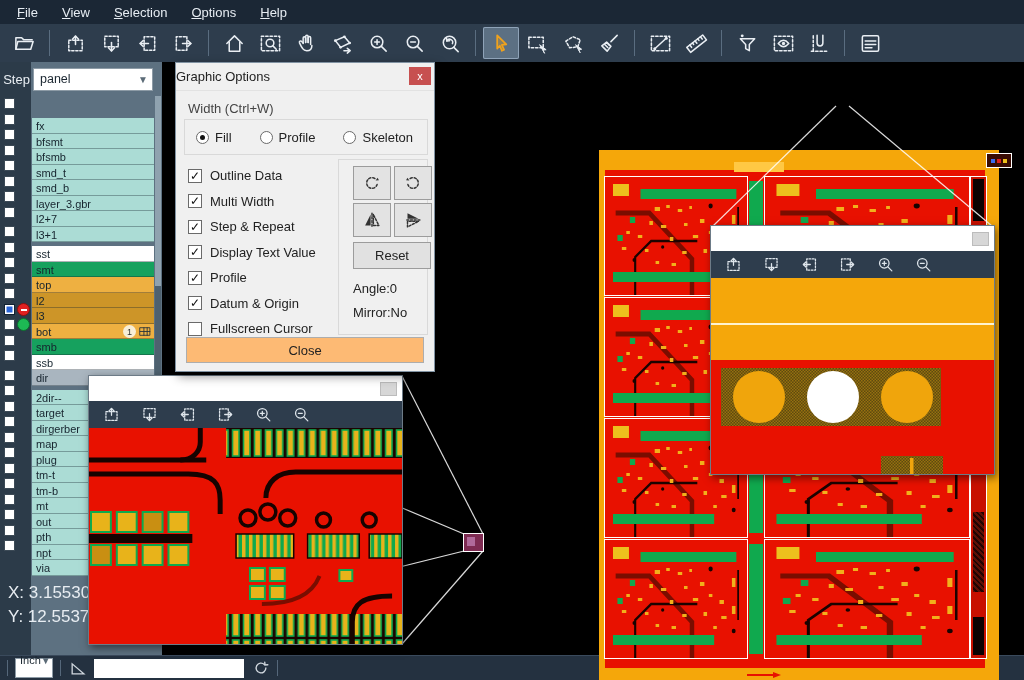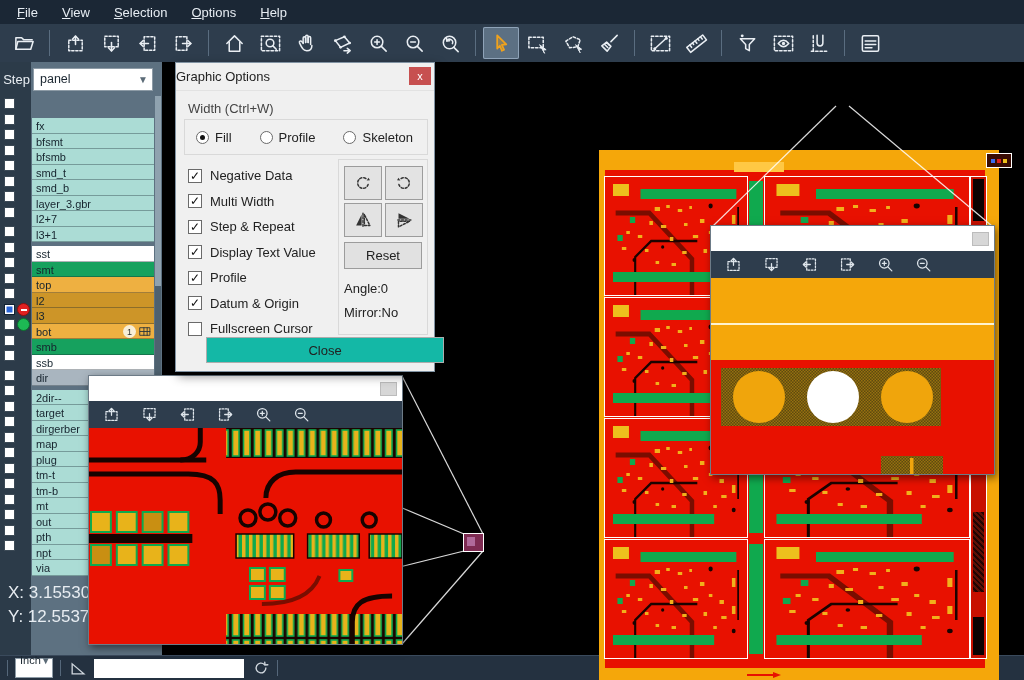--- a/index.html
+++ b/index.html
@@ -93,30 +93,30 @@
   .dlabel { position:absolute; left:12px; top:38px; color:#444; }
   .radiobox { position:absolute; left:8px; top:56px; width:244px; height:36px; border:1px solid #d9d9d9;
               display:flex; align-items:center; }
   .radio { display:flex; align-items:center; gap:6px; cursor:pointer; }
   .rdot { width:13px; height:13px; border-radius:50%; border:1px solid #6a6a6a; background:#fff; position:relative; flex:none; }
   .radio.sel .rdot::after { content:""; position:absolute; left:3px; top:3px; width:5px; height:5px; border-radius:50%; background:#111; }
   .checks { position:absolute; left:12px; top:100px; }
   .check { display:flex; align-items:center; gap:8px; height:25.5px; cursor:pointer; }
   .cbx { width:14px; height:14px; border:1px solid #6a6a6a; background:#fff; color:#111; font-size:12px;
          display:flex; align-items:center; justify-content:center; flex:none; }
-  .tpanel { position:absolute; left:162px; top:96px; width:90px; height:176px; border:1px solid #d9d9d9; padding:6px 5px; }
+  .tpanel { position:absolute; left:162px; top:96px; width:90px; height:176px; border:1px solid #d9d9d9; padding:6px 14px; }
   .tbtns { display:grid; grid-template-columns:38px 38px; gap:3px; }
   .tbtn { width:38px; height:34px; background:#e3e3e3; border:1px solid #9c9c9c; color:#333;
           display:flex; align-items:center; justify-content:center; cursor:pointer; }
   .tbtn svg { width:22px; height:22px; }
   .resetbtn { margin-top:5px; width:78px; height:27px; background:#e1e1e1; border:1px solid #9c9c9c;
               display:flex; align-items:center; justify-content:center; cursor:pointer; }
   .tinfo { margin-top:8px; line-height:24px; color:#222; }
-  .closebtn { position:absolute; left:10px; bottom:8px; width:238px; height:26px; background:#14b8a6;
-              border:1px solid #adadad; display:flex; align-items:center; justify-content:center; cursor:pointer;margin-left:20px; }
+  .closebtn { position:absolute; left:10px; bottom:8px; width:238px; height:26px; background:#fdba74;
+              border:1px solid #adadad; display:flex; align-items:center; justify-content:center; cursor:pointer; }
 
   
   .statusbar { position:absolute; left:0; top:655px; width:1024px; height:25px; background:#243140;
                border-top:1px solid #3a4a5c; display:flex; align-items:center; }
   .ssep { width:1px; height:16px; background:#55677a; margin:0 7px; }
   .unitsel { width:38px; height:20px; background:#fff; border:1px solid #8d9ba6; display:flex; align-items:center;
              justify-content:space-between; padding:0 3px 16px 4px; font-size:11px; color:#1a2630; cursor:pointer; }
   .cornerico { color:#cfd6dd; width:20px; height:20px; }
   .statusinput { width:150px; height:19px; background:#fff; border:none; font-size:12px; padding:0 4px; }
   .refresh { color:#cfd6dd; width:18px; height:18px; margin-left:8px; cursor:pointer; }
@@ -1146,21 +1146,21 @@
           <span>Profile</span>
         </label>
         <label class="radio" style="margin-left: 28px;">
           <span class="rdot"></span>
           <span>Skeleton</span>
         </label>
       </div>
     <div class="checks">
         <label class="check">
           <span class="cbx">✓</span>
-          <span>Negative Data</span>
+          <span>Outline Data</span>
         </label>
         <label class="check">
           <span class="cbx">✓</span>
           <span>Multi Width</span>
         </label>
         <label class="check">
           <span class="cbx">✓</span>
           <span>Step &amp; Repeat</span>
         </label>
         <label class="check">

